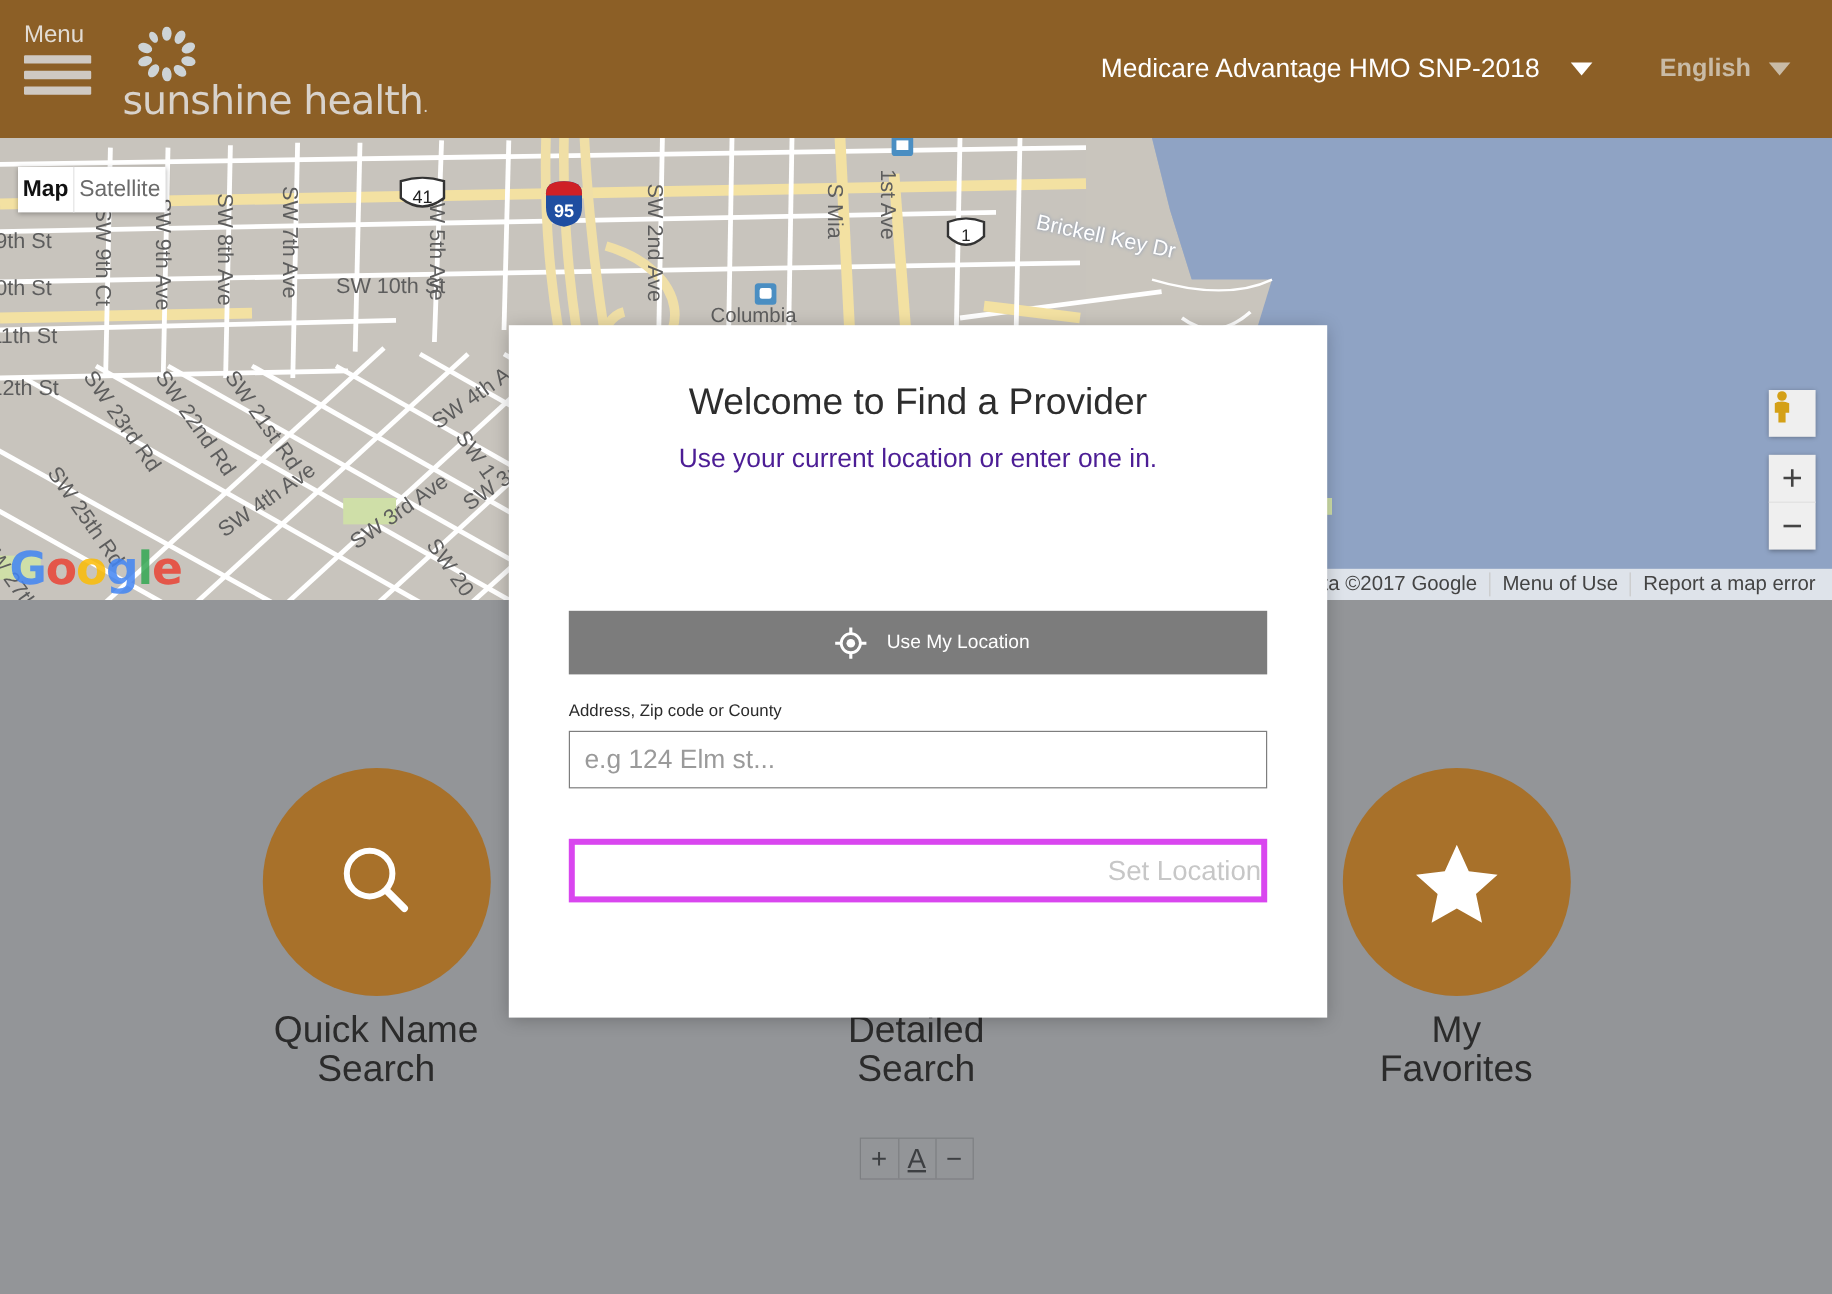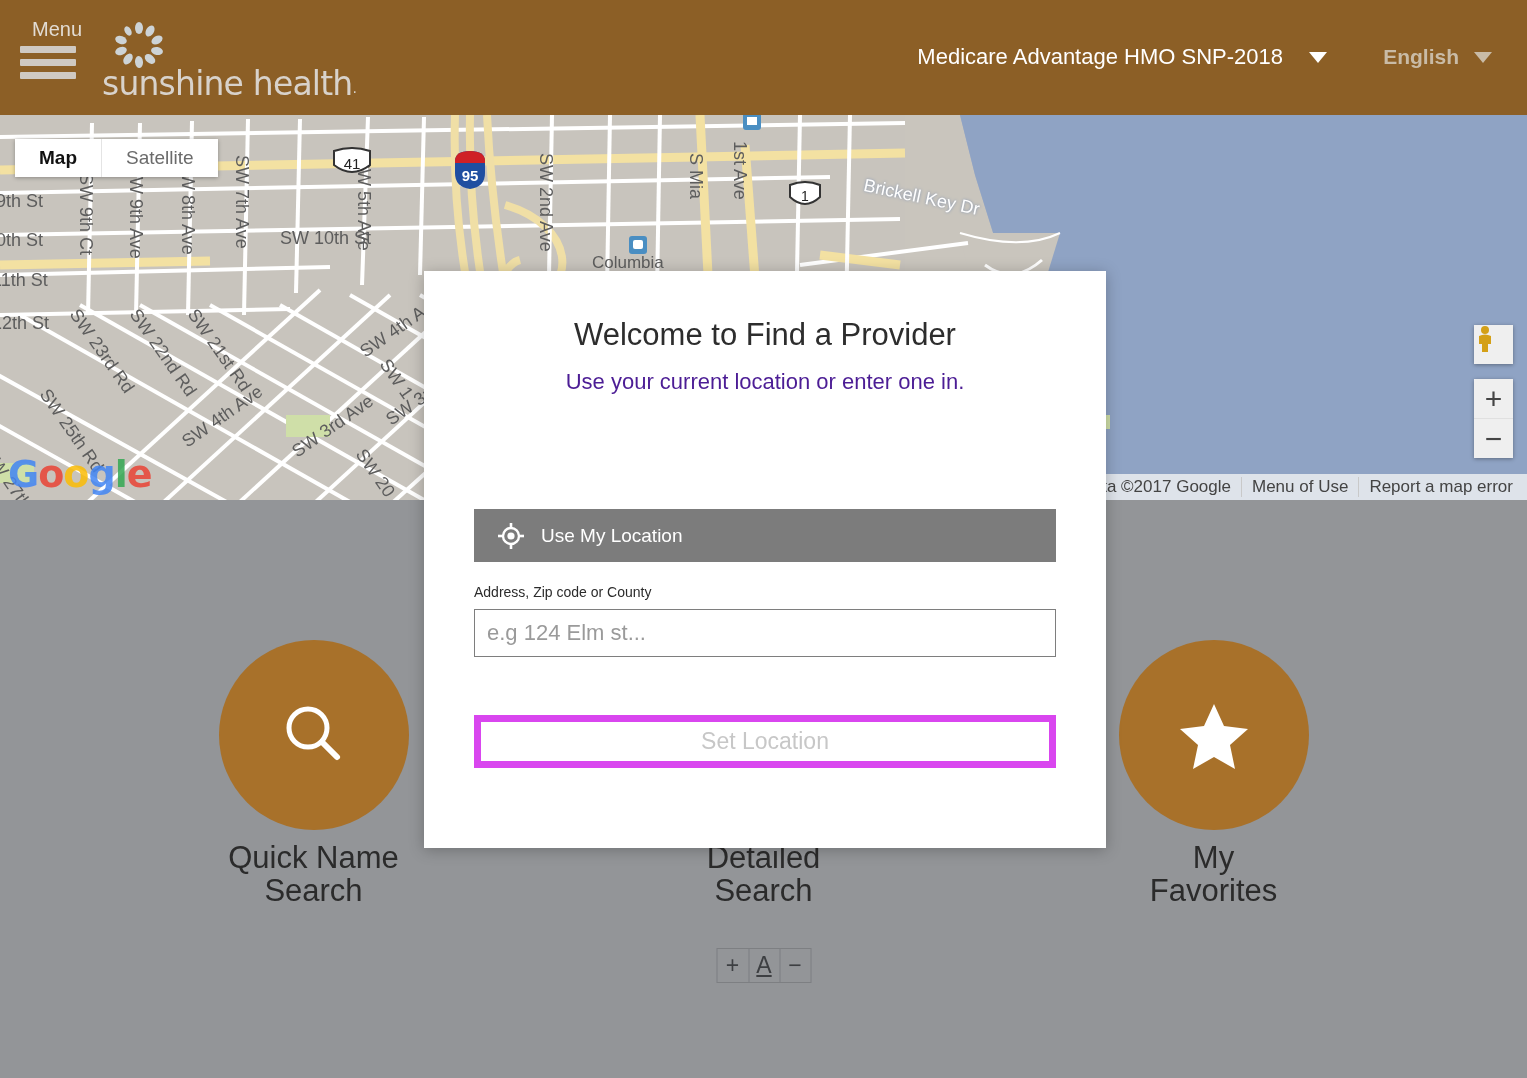--- a/index.html
+++ b/index.html
@@ -15,21 +15,21 @@
   
   #header {
     position: absolute; left: 0; top: 0; width: 1527px; height: 115px;
     background: #8C5F26;
     z-index: 40;
   }
   #menu-btn {
     position: absolute; left: 20px; top: 18px; width: 60px; cursor: pointer;
   }
   #menu-btn .menu-label {
-    color: #e2dcd4; font-size: 20px; line-height: 22px; margin-left: 12px;
+    color: #e2dcd4; font-size: 20px; line-height: 22px; margin-left: 0px;
   }
   #menu-btn .bars { margin-top: 6px; width: 56px; }
   #menu-btn .bars span {
     display: block; height: 7px; background: #cfc9c2; margin-bottom: 6px; border-radius: 1px;
   }
   #logo { position: absolute; left: 102px; top: 22px; width: 240px; height: 70px; }
   #logo .brandmark { position: absolute; left: 10px; top: 0px; width: 54px; height: 46px; }
   #logo .brandtext {
     position: absolute; left: 0px; top: 42px;
     color: #d8d2cb; font-size: 33px; letter-spacing: -0.8px; white-space: nowrap;
@@ -76,21 +76,21 @@
   }
   .map-label.rot { transform-origin: 0 0; }
 
   
   #map-type {
     position: absolute; left: 15px; top: 24px; display: flex;
     background: #fff; box-shadow: 0 1px 4px rgba(0,0,0,.3); z-index: 6;
     height: 38px;
   }
   #map-type .mt {
-    padding: 0 24px; display: flex; align-items: center; font-size: 19px;
+    padding: 0 4px; display: flex; align-items: center; font-size: 19px;
     color: #6b6b6b; cursor: pointer;
   }
   #map-type .mt.active { color: #111; font-weight: bold; }
   #map-type .mt + .mt { border-left: 1px solid #e4e4e4; }
 
   
   #present-location {
     position: absolute; left: 656px; top: 204px; height: 48px;
     background: #f0efed; border: 1px solid #cdcdcd; border-radius: 3px;
     box-shadow: 0 2px 6px rgba(0,0,0,.3);
@@ -176,39 +176,39 @@
   }
   #modal .m-title {
     text-align: center; font-size: 31px; color: #2d2d2d; font-weight: normal;
     margin: 8px 0 0 0;
   }
   #modal .m-sub {
     text-align: center; font-size: 22px; color: #4c1d95; margin: 16px 0 0 0;
   }
   #use-location-btn {
     margin-top: 114px; height: 53px; background: #7C7C7C; color: #ffffff;
-    display: flex; align-items: center; justify-content: flex-start; gap: 16px;
-    font-size: 19px; cursor: pointer; border: none; width: 100%; padding-left: 23px;
+    display: flex; align-items: center; justify-content: center; gap: 16px;
+    font-size: 16px; cursor: pointer; border: none; width: 100%; padding-left: 23px;
   }
   .or-row {
     display: flex; align-items: center; margin-top: 22px; gap: 14px;
   }
   .or-row .line { flex: 1; height: 0; border-top: 2px solid #111; }
   .or-row .or-text { font-size: 23px; color: #1d1d1d; }
   .field-label { margin-top: 22px; font-size: 14px; color: #2b2b2b; }
   #address-input {
     margin-top: 9px; width: 100%; height: 48px; border: 1px solid #7e7e7e;
     font-size: 22px; color: #333; padding: 0 12px; outline: none; background: #fff;
     font-family: "Liberation Sans", sans-serif;
   }
   #address-input::placeholder { color: #9a9a9a; }
   #set-location-btn {
-    margin-top: 58px; width: 100%; height: 53px; background: #ffffff;
-    border: 7px solid #d946ef; color: #c7c7c7; font-size: 23px;
-    display: flex; align-items: center; justify-content: center; cursor: default;
+    margin-top: 42px; width: 100%; height: 53px; background: #ffffff;
+    border: 5px solid #d946ef; color: #c7c7c7; font-size: 23px;
+    display: flex; align-items: center; justify-content: flex-end; cursor: default;
     font-family: "Liberation Sans", sans-serif;
   }
 </style>
 </head>
 <body>
 
 <div id="page">
 
   <div id="map">
     <div class="landmass"></div>

